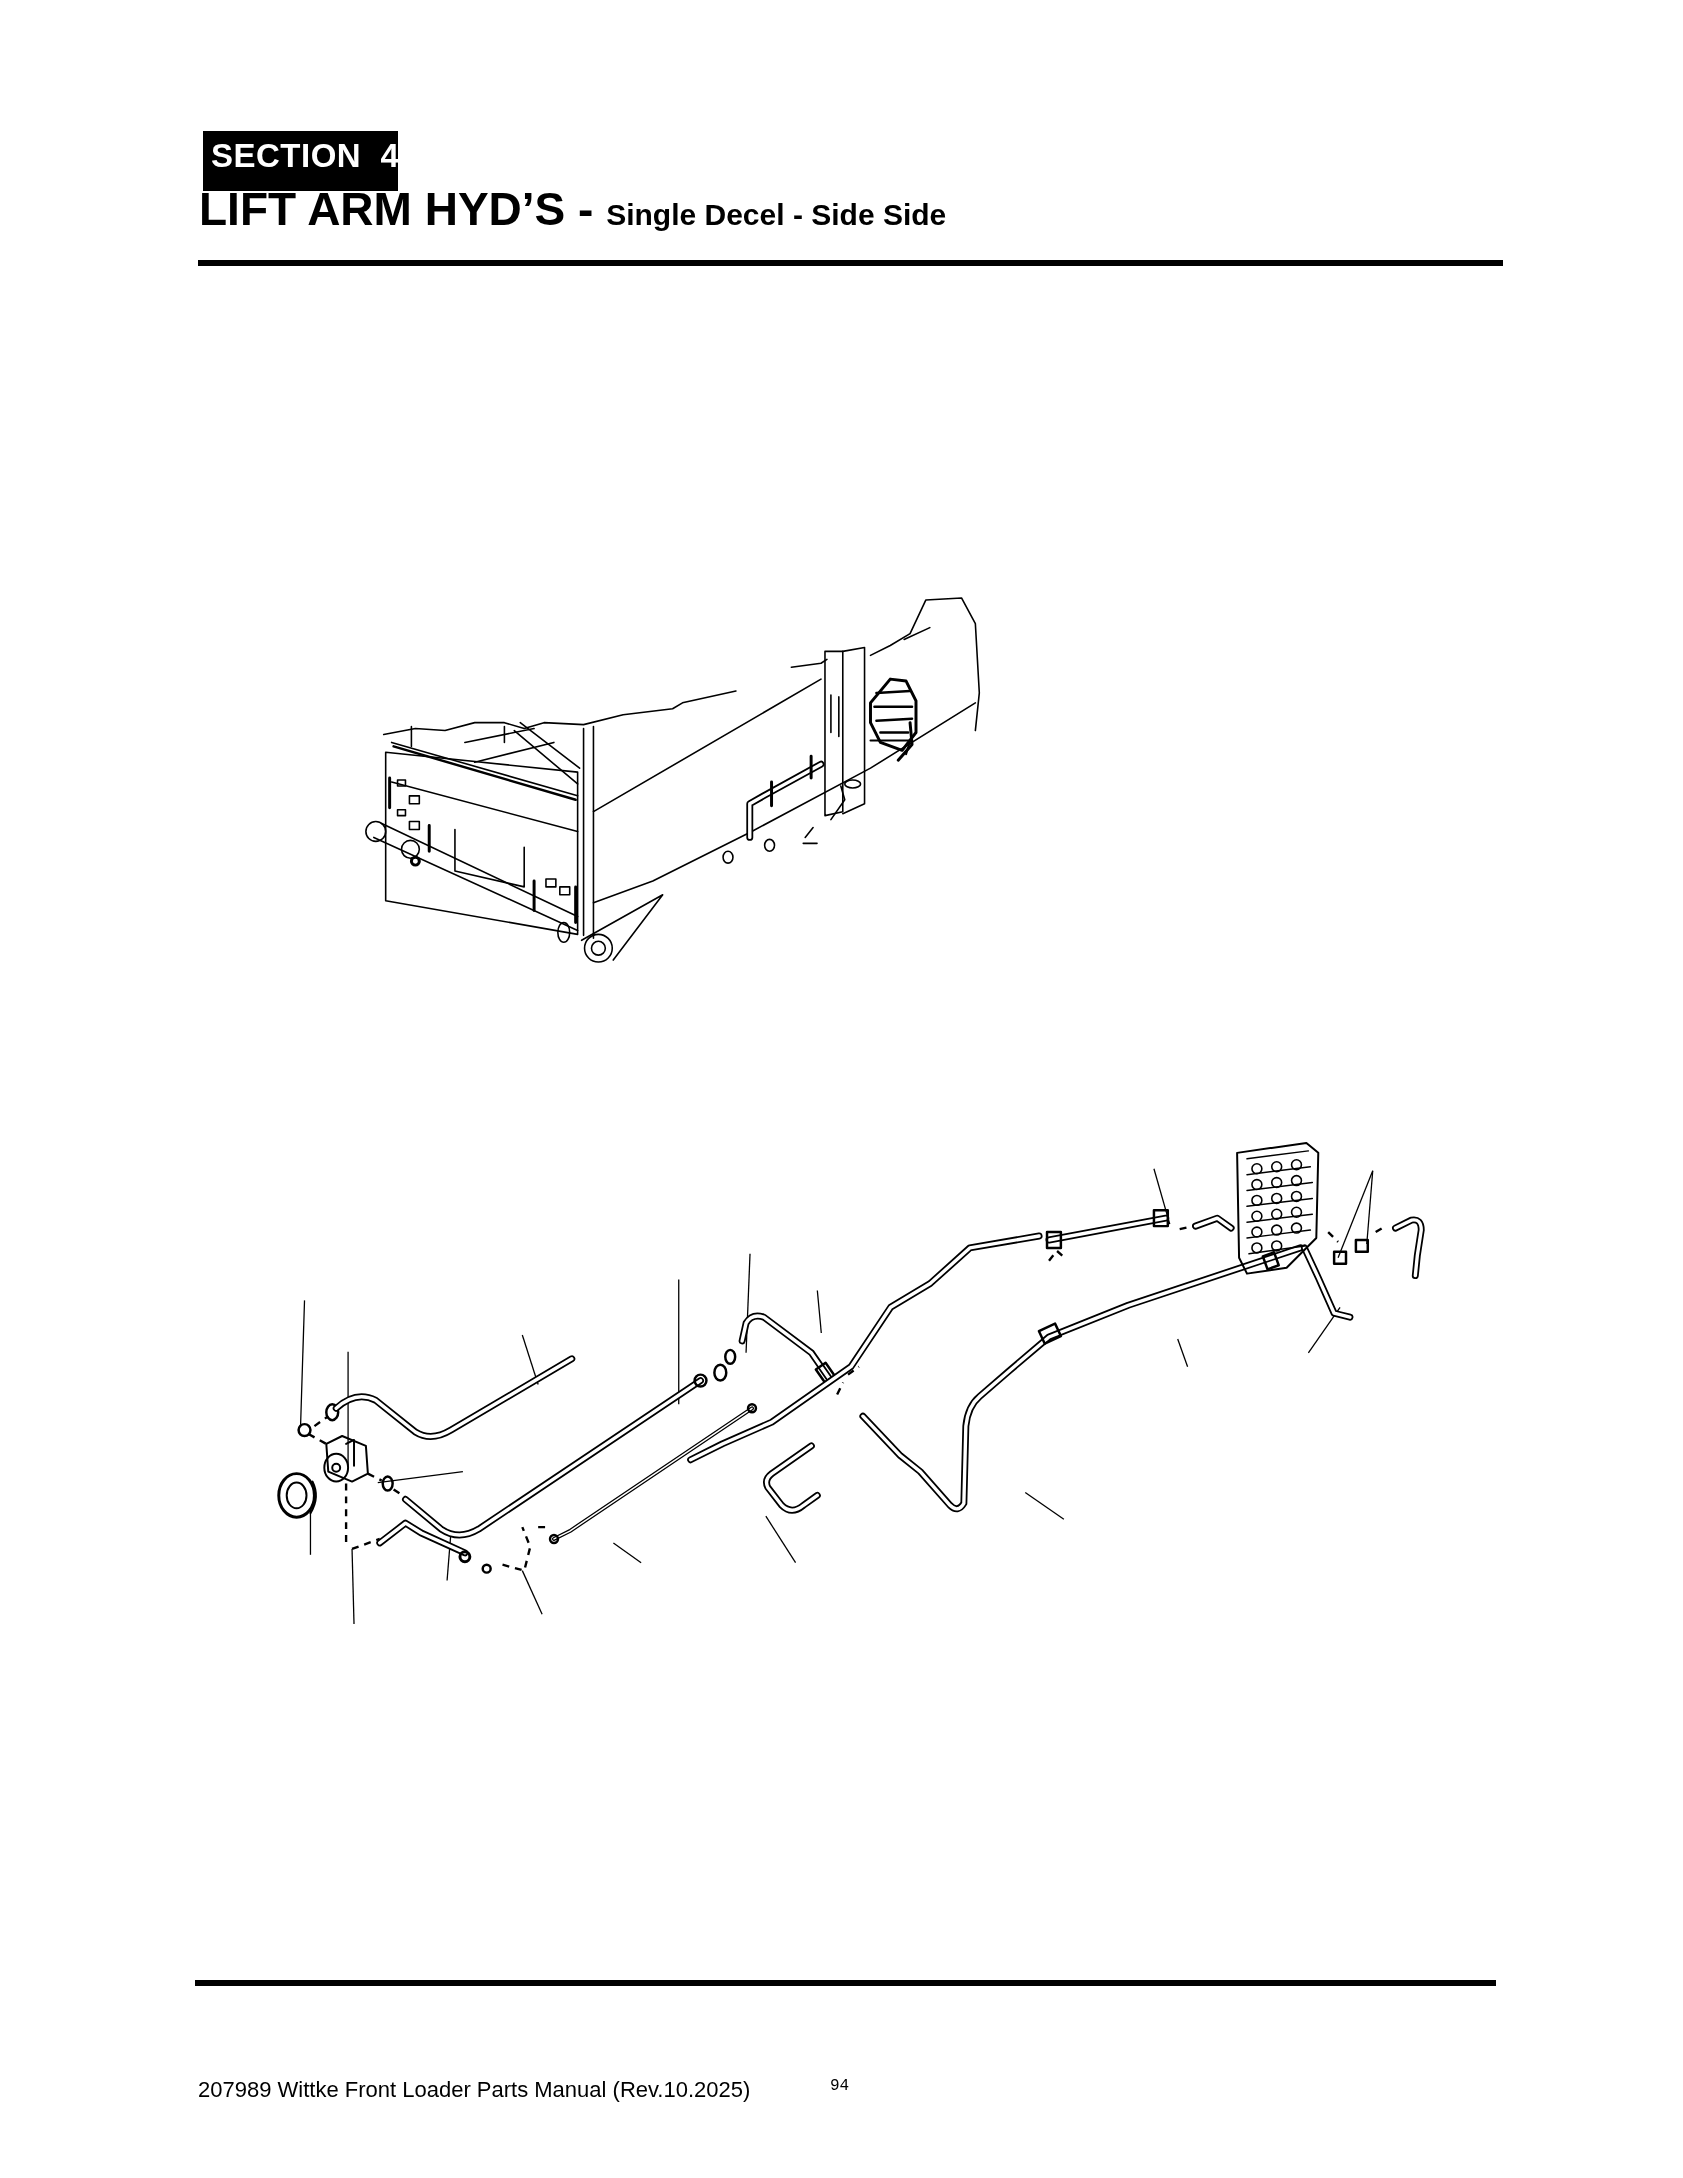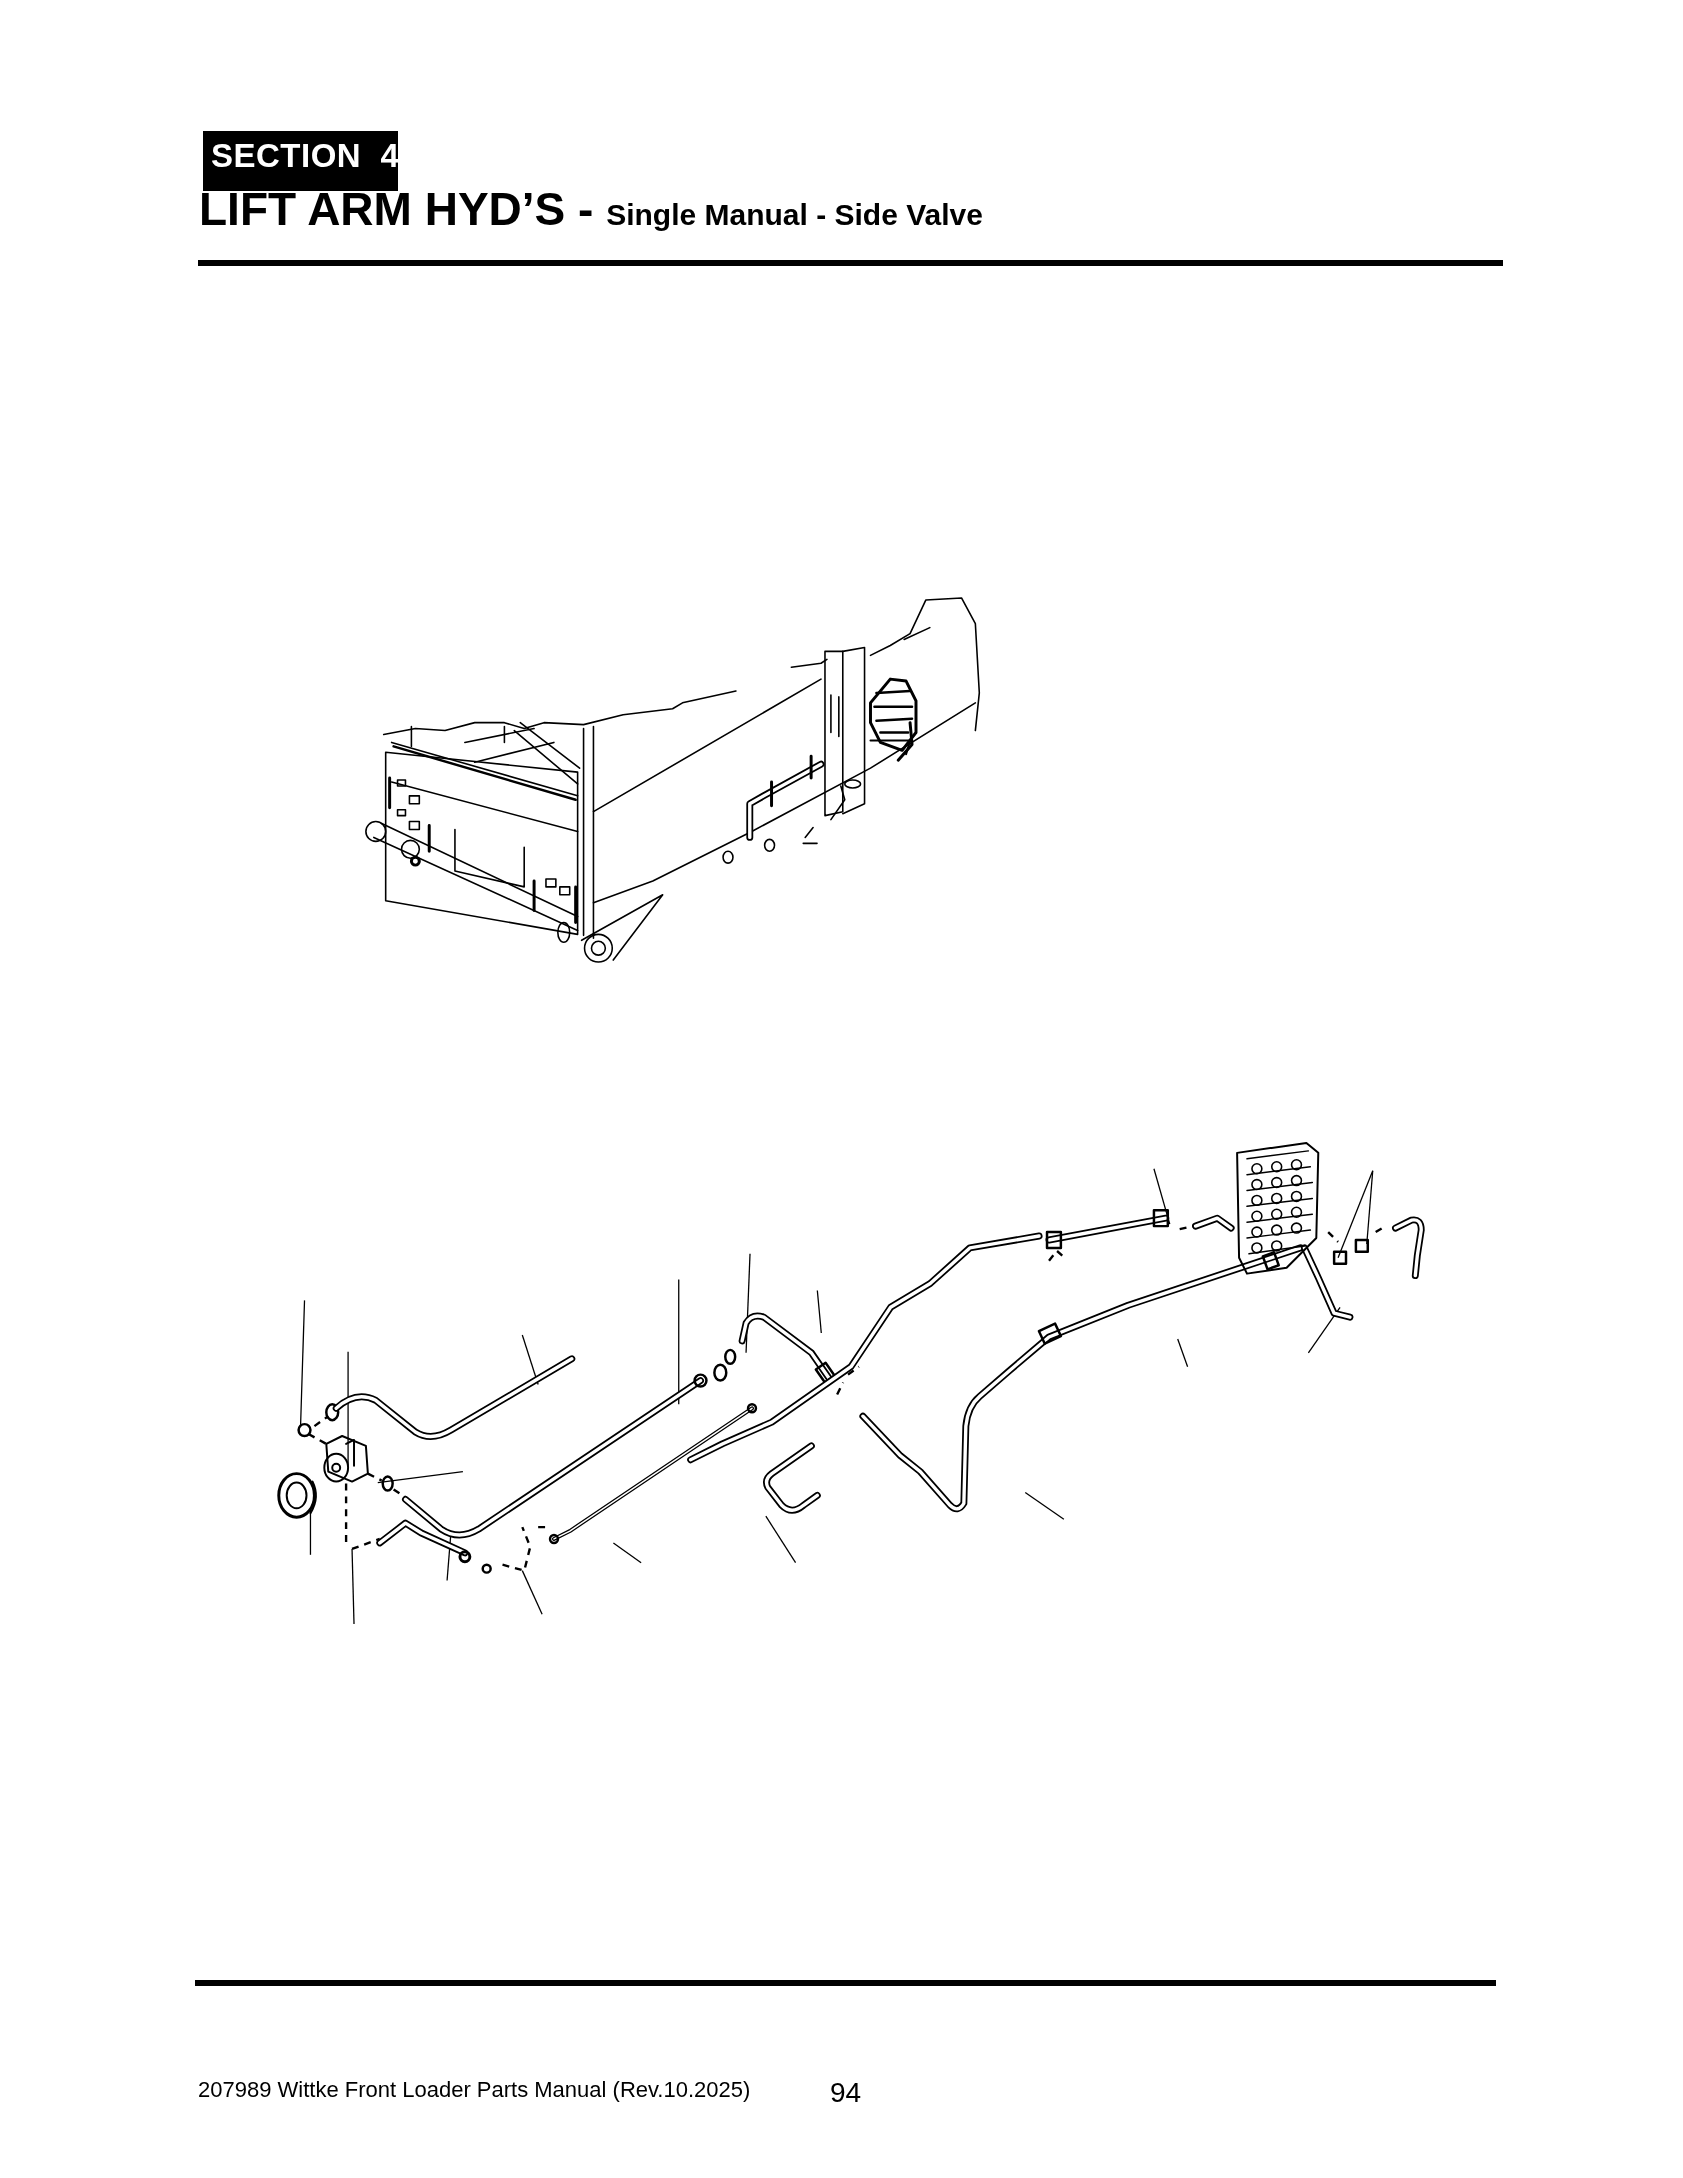--- a/index.html
+++ b/index.html
@@ -9,35 +9,35 @@
   .title-main { font-size: 46px; margin-top: 24px; }
   .title-sep { font-size: 46px; }
   .title-sub { font-size: 30px; }
   .rule { position: absolute; background: #000; }
   .rule-top { left: 198px; top: 260px; width: 1305px; height: 6px; }
   .rule-bottom { left: 195px; top: 1980px; width: 1301px; height: 6px; }
   .figure { position: absolute; }
   .fig-upper { left: 356px; top: 584px; width: 653px; height: 396px; }
   .fig-lower { left: 257px; top: 1129px; width: 1188px; height: 515px; }
   .footer-text { position: absolute; left: 198px; top: 2077px; font-family: "Liberation Sans", sans-serif; font-size: 22px; white-space: nowrap; }
-  .footer-page { position: absolute; left: 830px; top: 2077px; font-family: Liberation Sans, sans-serif; font-size: 28px; }
+  .footer-page { position: absolute; left: 830px; top: 2077px; font-family: Liberation Mono, monospace; font-size: 16px; }
   svg { display: block; }
   .ln { fill: none; stroke: #000; stroke-width: 1.6; stroke-linejoin: round; stroke-linecap: round; }
   .pipe-o { fill: none; stroke: #000; stroke-width: 7; stroke-linejoin: round; stroke-linecap: round; }
   .pipe-i { fill: none; stroke: #fff; stroke-width: 3.4; stroke-linejoin: round; stroke-linecap: round; }
   .dash { fill: none; stroke: #000; stroke-width: 2.4; stroke-dasharray: 7 6; }
   .leader { fill: none; stroke: #000; stroke-width: 1.3; }
 </style>
 </head>
 <body>
 
 <div class="section-badge">SECTION  4</div>
 
 <div class="title-line">
-  <span class="title-main">LIFT ARM HYD’S</span><span class="title-sep"> - </span><span class="title-sub">Single Manual - Side Valve</span>
+  <span class="title-main">LIFT ARM HYD’S</span><span class="title-sep"> - </span><span class="title-sub">Single Decel - Side Side</span>
 </div>
 
 <div class="rule rule-top"></div>
 
 <div class="figure fig-upper">
   <svg width="653" height="396" viewBox="0 0 660 400">
 
     <path class="ln" d="M28 152 L60 146 L90 148 L120 140 L150 140 L170 146 L190 140 L230 142 L270 132 L320 126 L330 120 L384 108"></path>
     <path class="ln" d="M440 84 L470 80 L476 76"></path>
 

